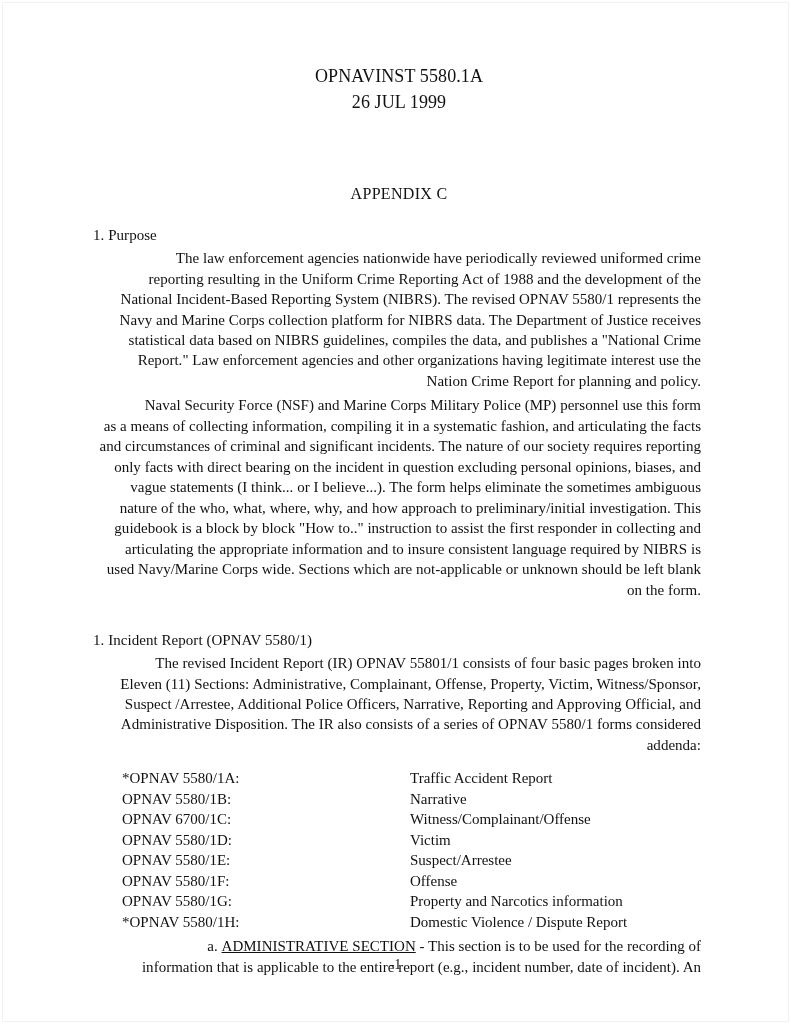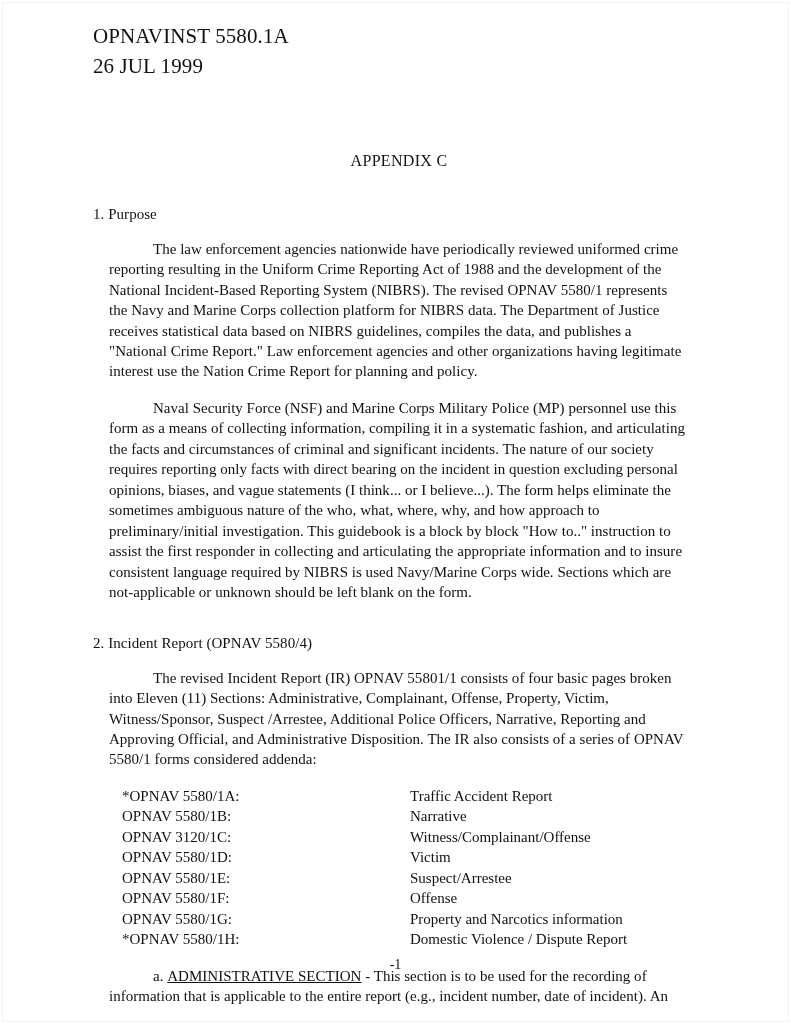--- a/index.html
+++ b/index.html
@@ -28,53 +28,53 @@
     border: 1px solid #f2f2f2;
     pointer-events: none;
   }
   .content {
     position: absolute;
     left: 93px;
     top: 0;
     width: 612px;
   }
   .doc-header {
-    text-align: left;
-    font-size: 21px;
+    text-align: center;
+    font-size: 18px;
     line-height: 1.42;
-    padding-top: 22px;
+    padding-top: 64px;
     letter-spacing: 0.1px;
   }
   .doc-header div {
     white-space: nowrap;
   }
   .title-block {
     text-align: center;
     font-size: 16px;
     letter-spacing: 0.3px;
   }
   .appendix-title {
     margin-top: 70px;
   }
   .system-title {
     margin-top: 29px;
   }
   .section-heading {
     font-size: 15px;
-    margin-top: 36px;
+    margin-top: 24px;
     letter-spacing: 0.05px;
   }
   .section-heading.tight {
     margin-top: 32px;
   }
   p.body-text {
     font-size: 15px;
     line-height: 1.365;
-    margin: 16px;
-    text-align: left;
+    margin: 4px;
+    text-align: right;
     letter-spacing: 0.02px;
   }
   p.body-text.indented {
     text-indent: 44px;
   }
   .para-gap {
     margin-top: 22px;
   }
   .para-gap-lg {
     margin-top: 23px;
@@ -132,36 +132,36 @@
     <div class="title-block">
       <div class="appendix-title">APPENDIX C</div>
     </div>
 
     <div class="section-heading">1.  Purpose</div>
 
     <p class="body-text indented para-gap">The law enforcement agencies nationwide have periodically reviewed uniformed crime reporting resulting in the Uniform Crime Reporting Act of 1988 and the development of the National Incident-Based Reporting System (NIBRS).  The revised OPNAV 5580/1 represents the Navy and Marine Corps collection platform for NIBRS data.  The Department of Justice receives statistical data based on NIBRS guidelines, compiles the data, and publishes a "National Crime Report."  Law enforcement agencies and other organizations having legitimate interest use the Nation Crime Report for planning and policy.</p>
 
     <p class="body-text indented para-gap-lg">Naval Security Force (NSF) and Marine Corps Military Police (MP) personnel use this form as a means of collecting information, compiling it in a systematic fashion, and articulating the facts and circumstances of criminal and significant incidents.  The nature of our society requires reporting only facts with direct bearing on the incident in question excluding personal opinions, biases, and vague statements (I think... or  I believe...).  The form helps eliminate the sometimes ambiguous nature of the who, what, where, why, and how approach to preliminary/initial investigation.  This guidebook is a block by block "How to.." instruction to assist the first responder in collecting and articulating the appropriate information and to insure consistent language required by NIBRS is used Navy/Marine Corps wide.  Sections which are not-applicable or unknown should be left blank on the form.</p>
 
-    <div class="section-heading tight">2.  Incident Report (OPNAV 5580/4)</div>
+    <div class="section-heading tight">1.  Incident Report (OPNAV 5580/1)</div>
 
     <p class="body-text indented para-gap">The revised Incident Report (IR) OPNAV 55801/1 consists of four basic pages broken into Eleven (11) Sections: Administrative, Complainant, Offense, Property, Victim, Witness/Sponsor, Suspect /Arrestee, Additional Police Officers, Narrative, Reporting and Approving Official, and Administrative Disposition. The IR also consists of a series of OPNAV 5580/1 forms considered addenda:</p>
 
     <table class="forms-table">
       <tbody>
         <tr>
           <td class="form-id">*OPNAV 5580/1A:</td>
           <td class="form-desc">Traffic Accident Report</td>
         </tr>
         <tr>
           <td class="form-id">OPNAV 5580/1B:</td>
           <td class="form-desc">Narrative</td>
         </tr>
         <tr>
-          <td class="form-id">OPNAV 3120/1C:</td>
+          <td class="form-id">OPNAV 6700/1C:</td>
           <td class="form-desc">Witness/Complainant/Offense</td>
         </tr>
         <tr>
           <td class="form-id">OPNAV 5580/1D:</td>
           <td class="form-desc">Victim</td>
         </tr>
         <tr>
           <td class="form-id">OPNAV 5580/1E:</td>
           <td class="form-desc">Suspect/Arrestee</td>
         </tr>

